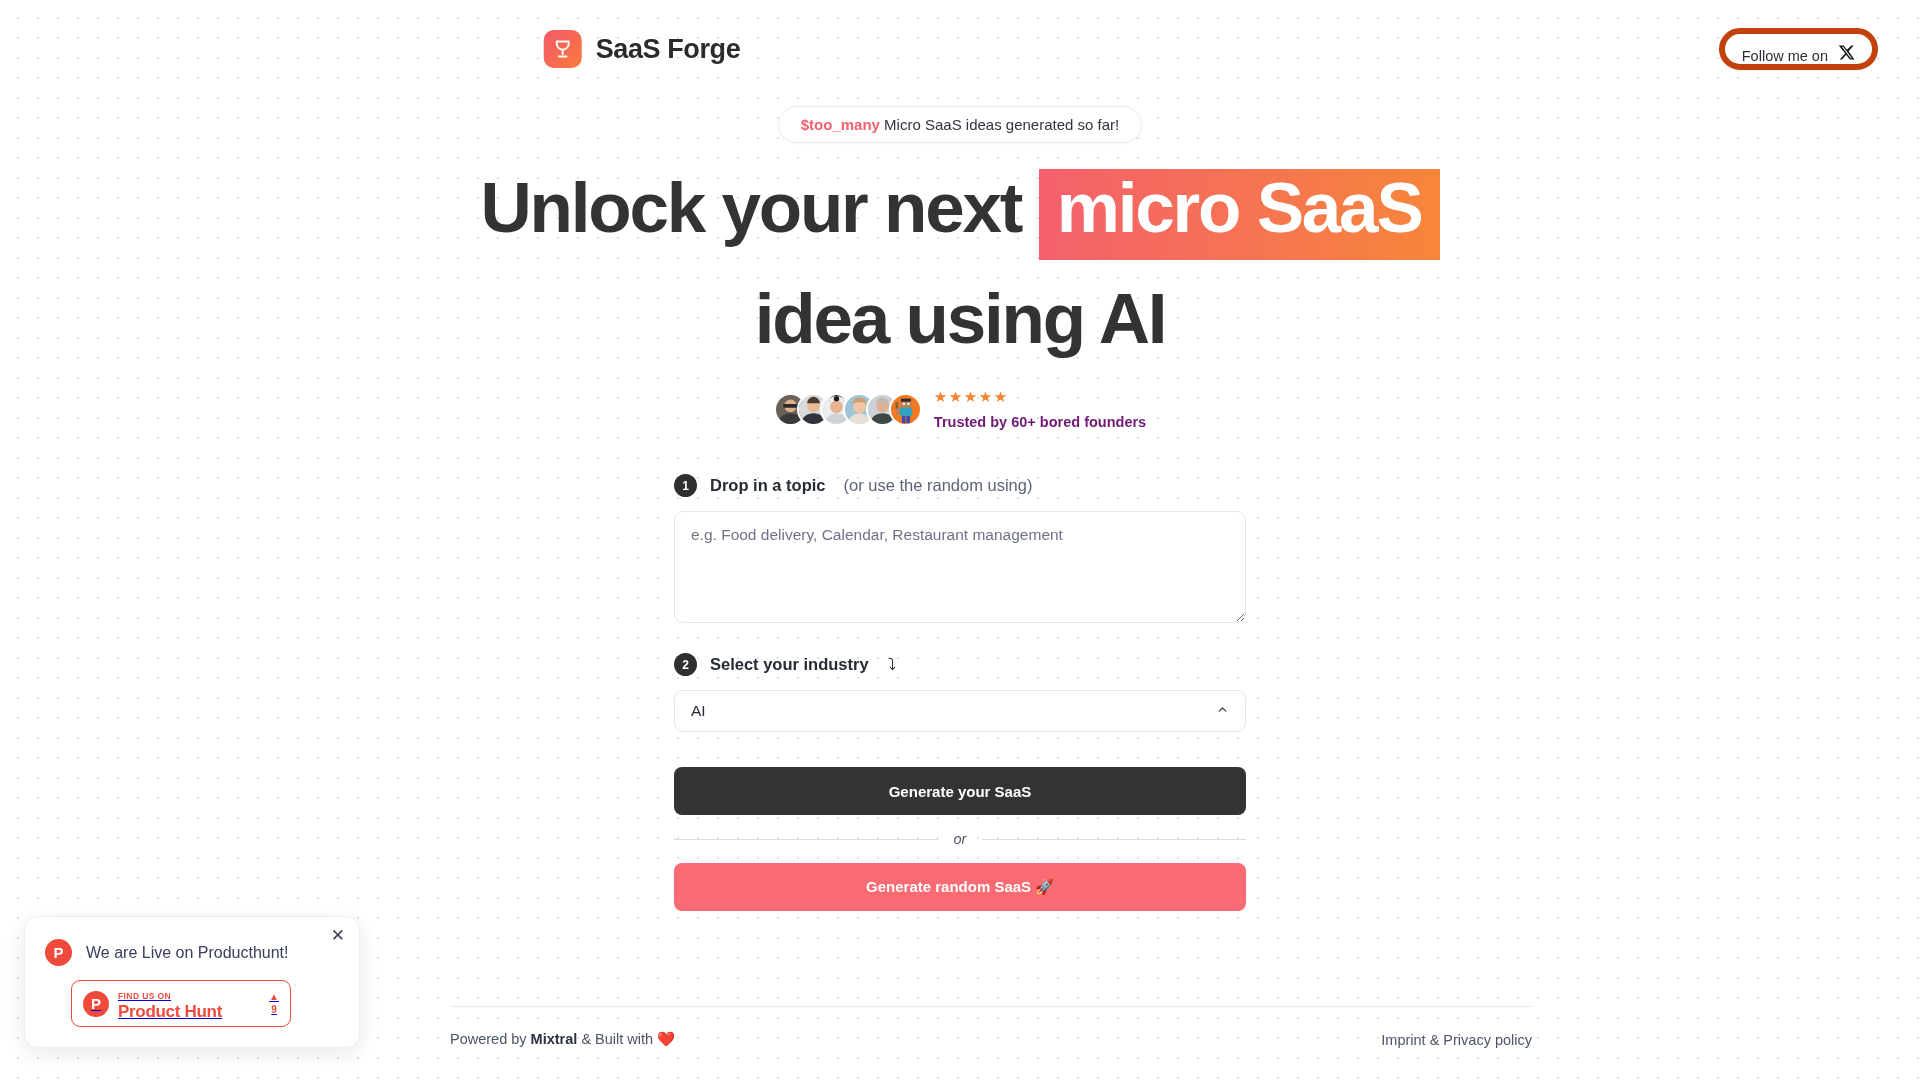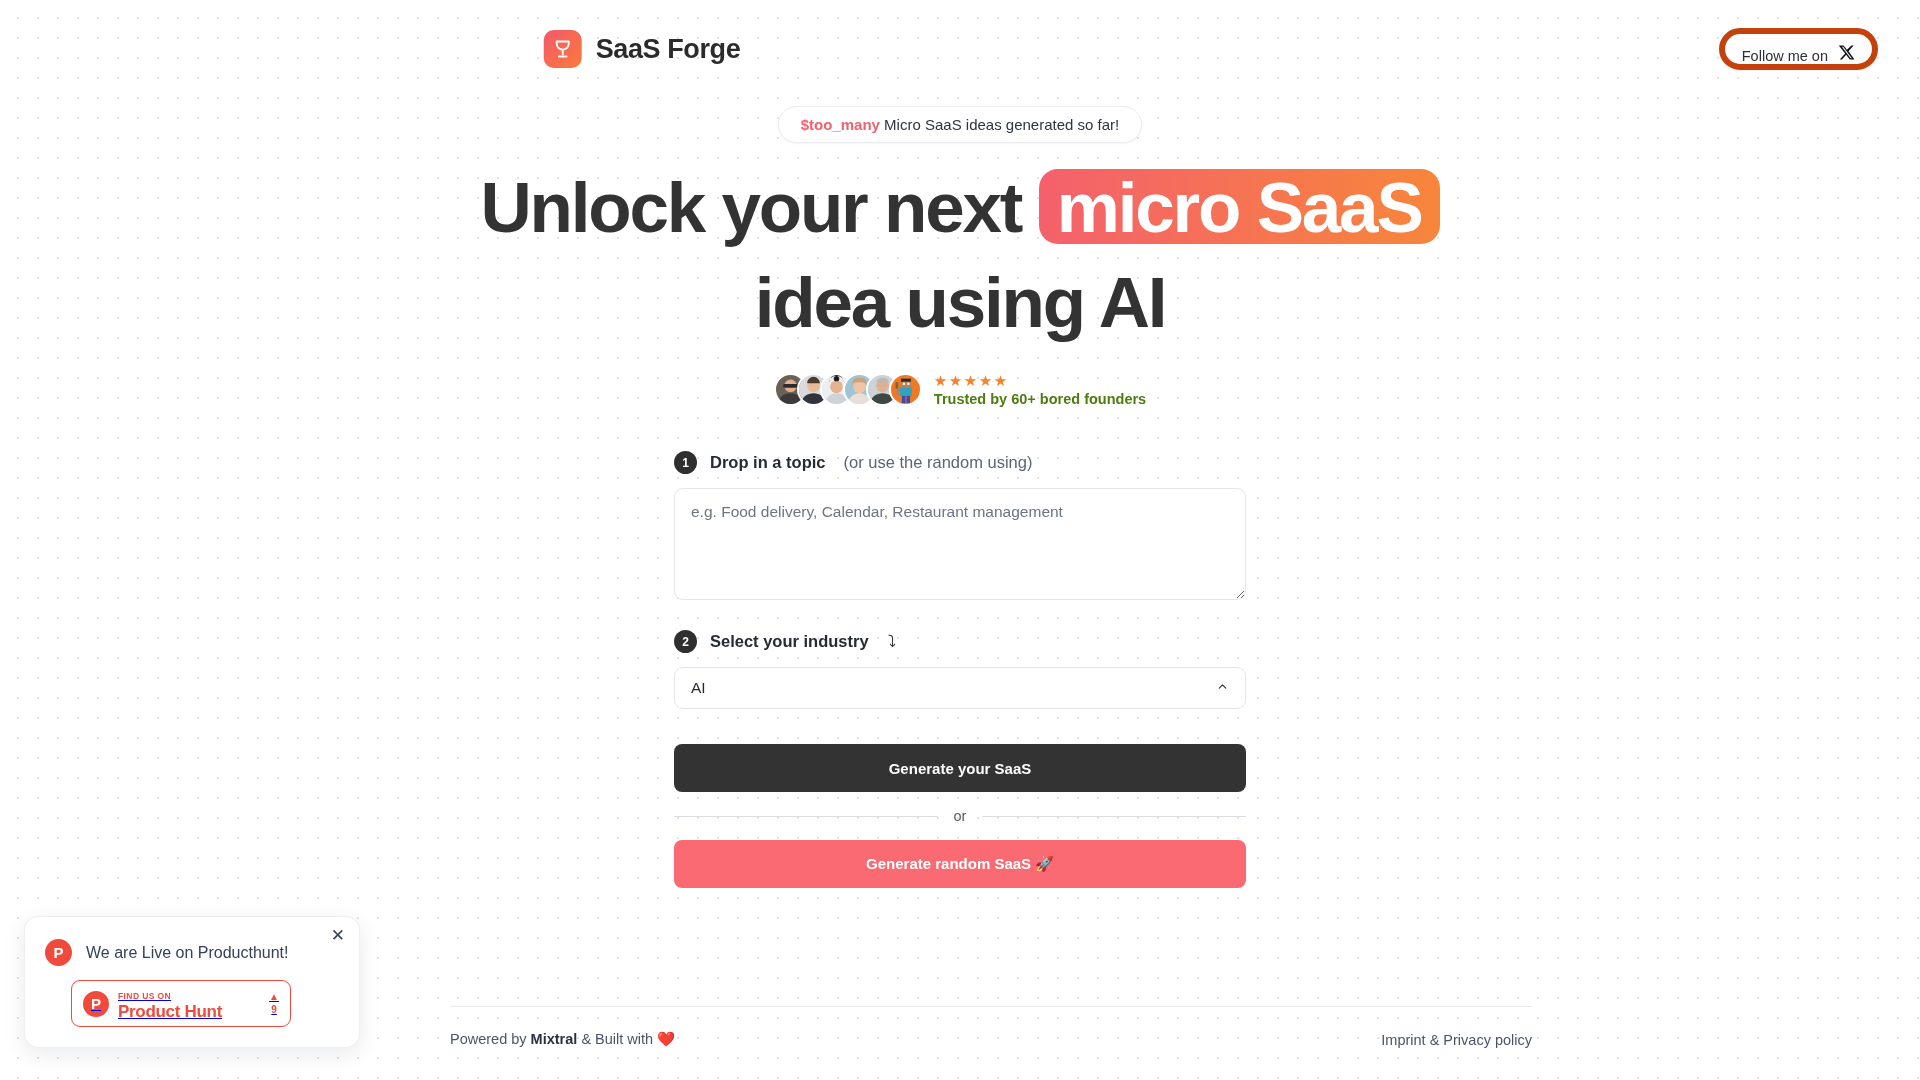--- a/index.html
+++ b/index.html
@@ -110,22 +110,22 @@
     line-height: 1.0;
     font-weight: 700;
     letter-spacing: -2.2px;
     color: #333333;
   }
   .headline .line2 { display: block; margin-top: 23px; }
 
   .hl-mark {
     background: linear-gradient(90deg, #f4606d 0%, #f7863a 100%);
     color: #ffffff;
-    border-radius: 19px;
-    padding: 6px 18px 4px;
+    border-radius: 0;
+    padding: 6px 18px 20px;
     display: inline-block;
     line-height: .92;
     vertical-align: baseline;
   }
 
   
   .social-proof {
     margin-top: 34px;
     display: flex;
     align-items: center;
@@ -148,22 +148,22 @@
 
   .proof-text { line-height: 1.15; }
   .stars {
     color: #f5832e;
     font-size: 15px;
     letter-spacing: 1.5px;
   }
   .proof-label {
     font-size: 14.5px;
     font-weight: 700;
-    color: #4d7c0f;
-    margin-top: 1px;
+    color: #701a75;
+    margin-top: 8px;
   }
 
   
   .form-area {
     width: 572px;
     margin: 44px auto 0;
   }
 
   .step-row {
     display: flex;
@@ -257,20 +257,21 @@
   .btn-primary { background: #333333; margin-top: 35px; }
   .btn-random  { background: #f96a72; margin-top: 16px; }
 
   .or-divider {
     display: flex;
     align-items: center;
     gap: 16px;
     margin-top: 16px;
     color: #525a6b;
     font-size: 14.5px;
+    font-style: italic;
   }
   .or-divider::before,
   .or-divider::after {
     content: "";
     flex: 1;
     height: 1px;
     background: #dcdde2;
   }
 
   

